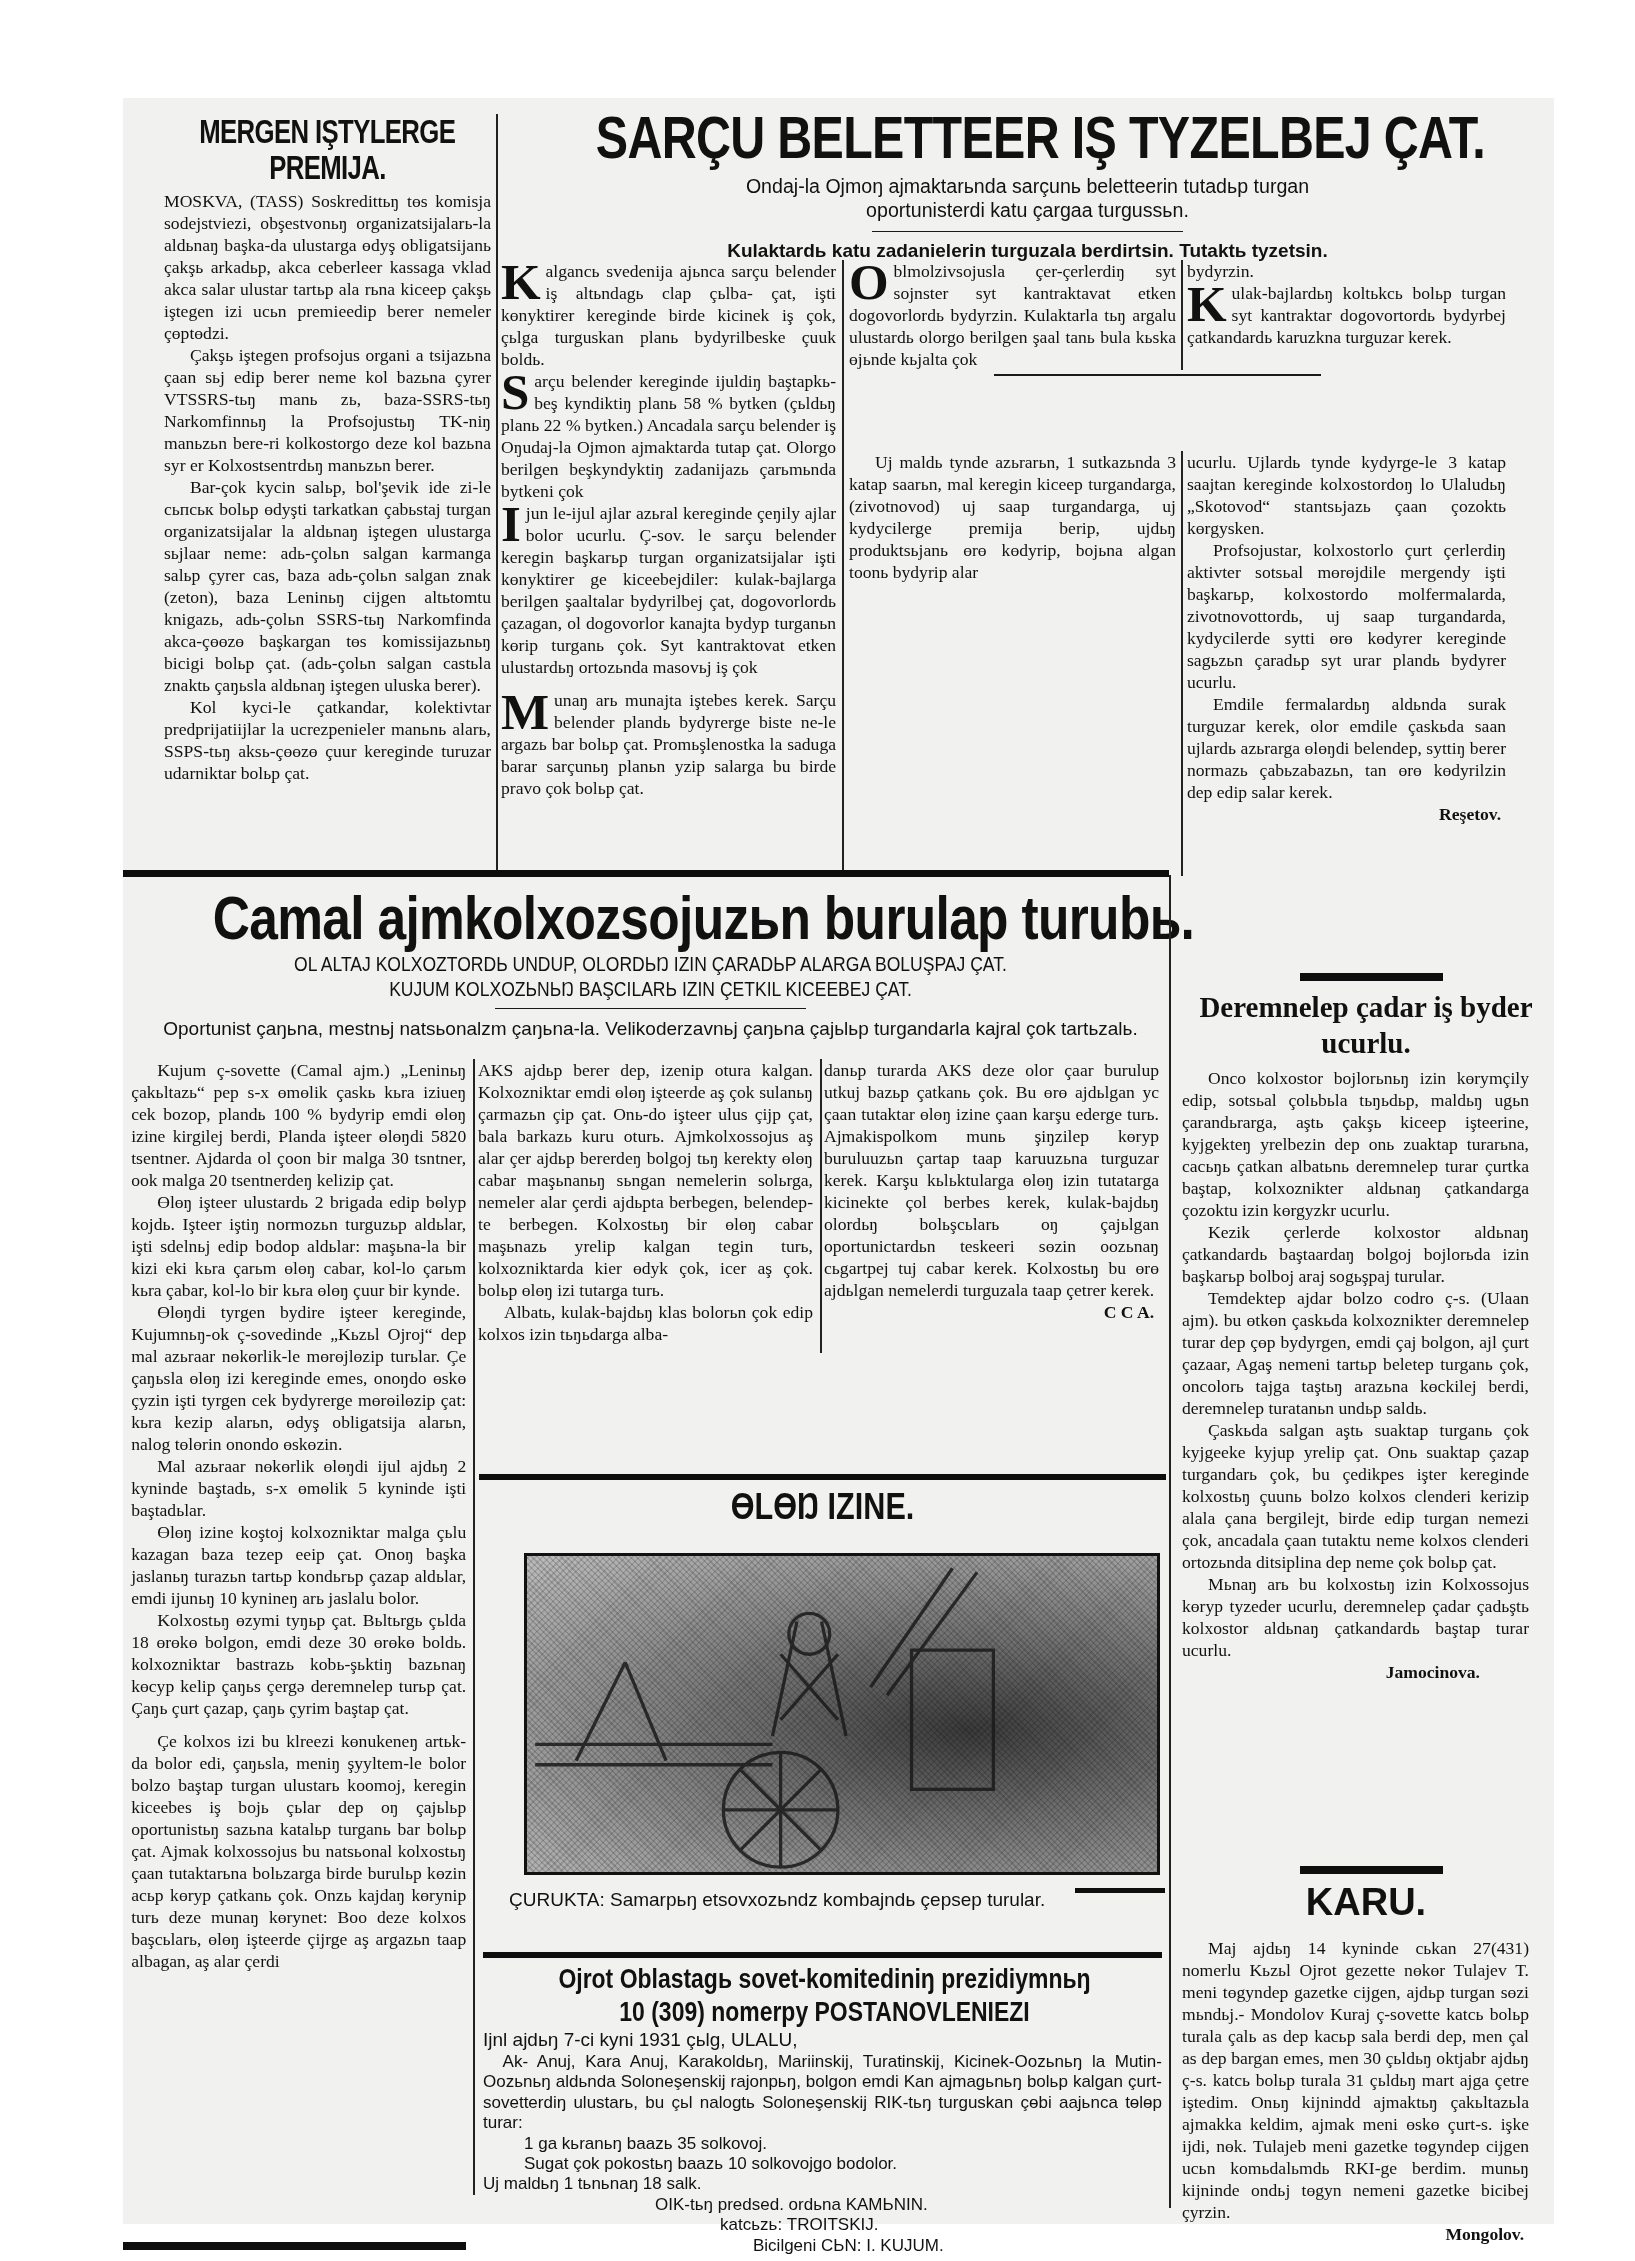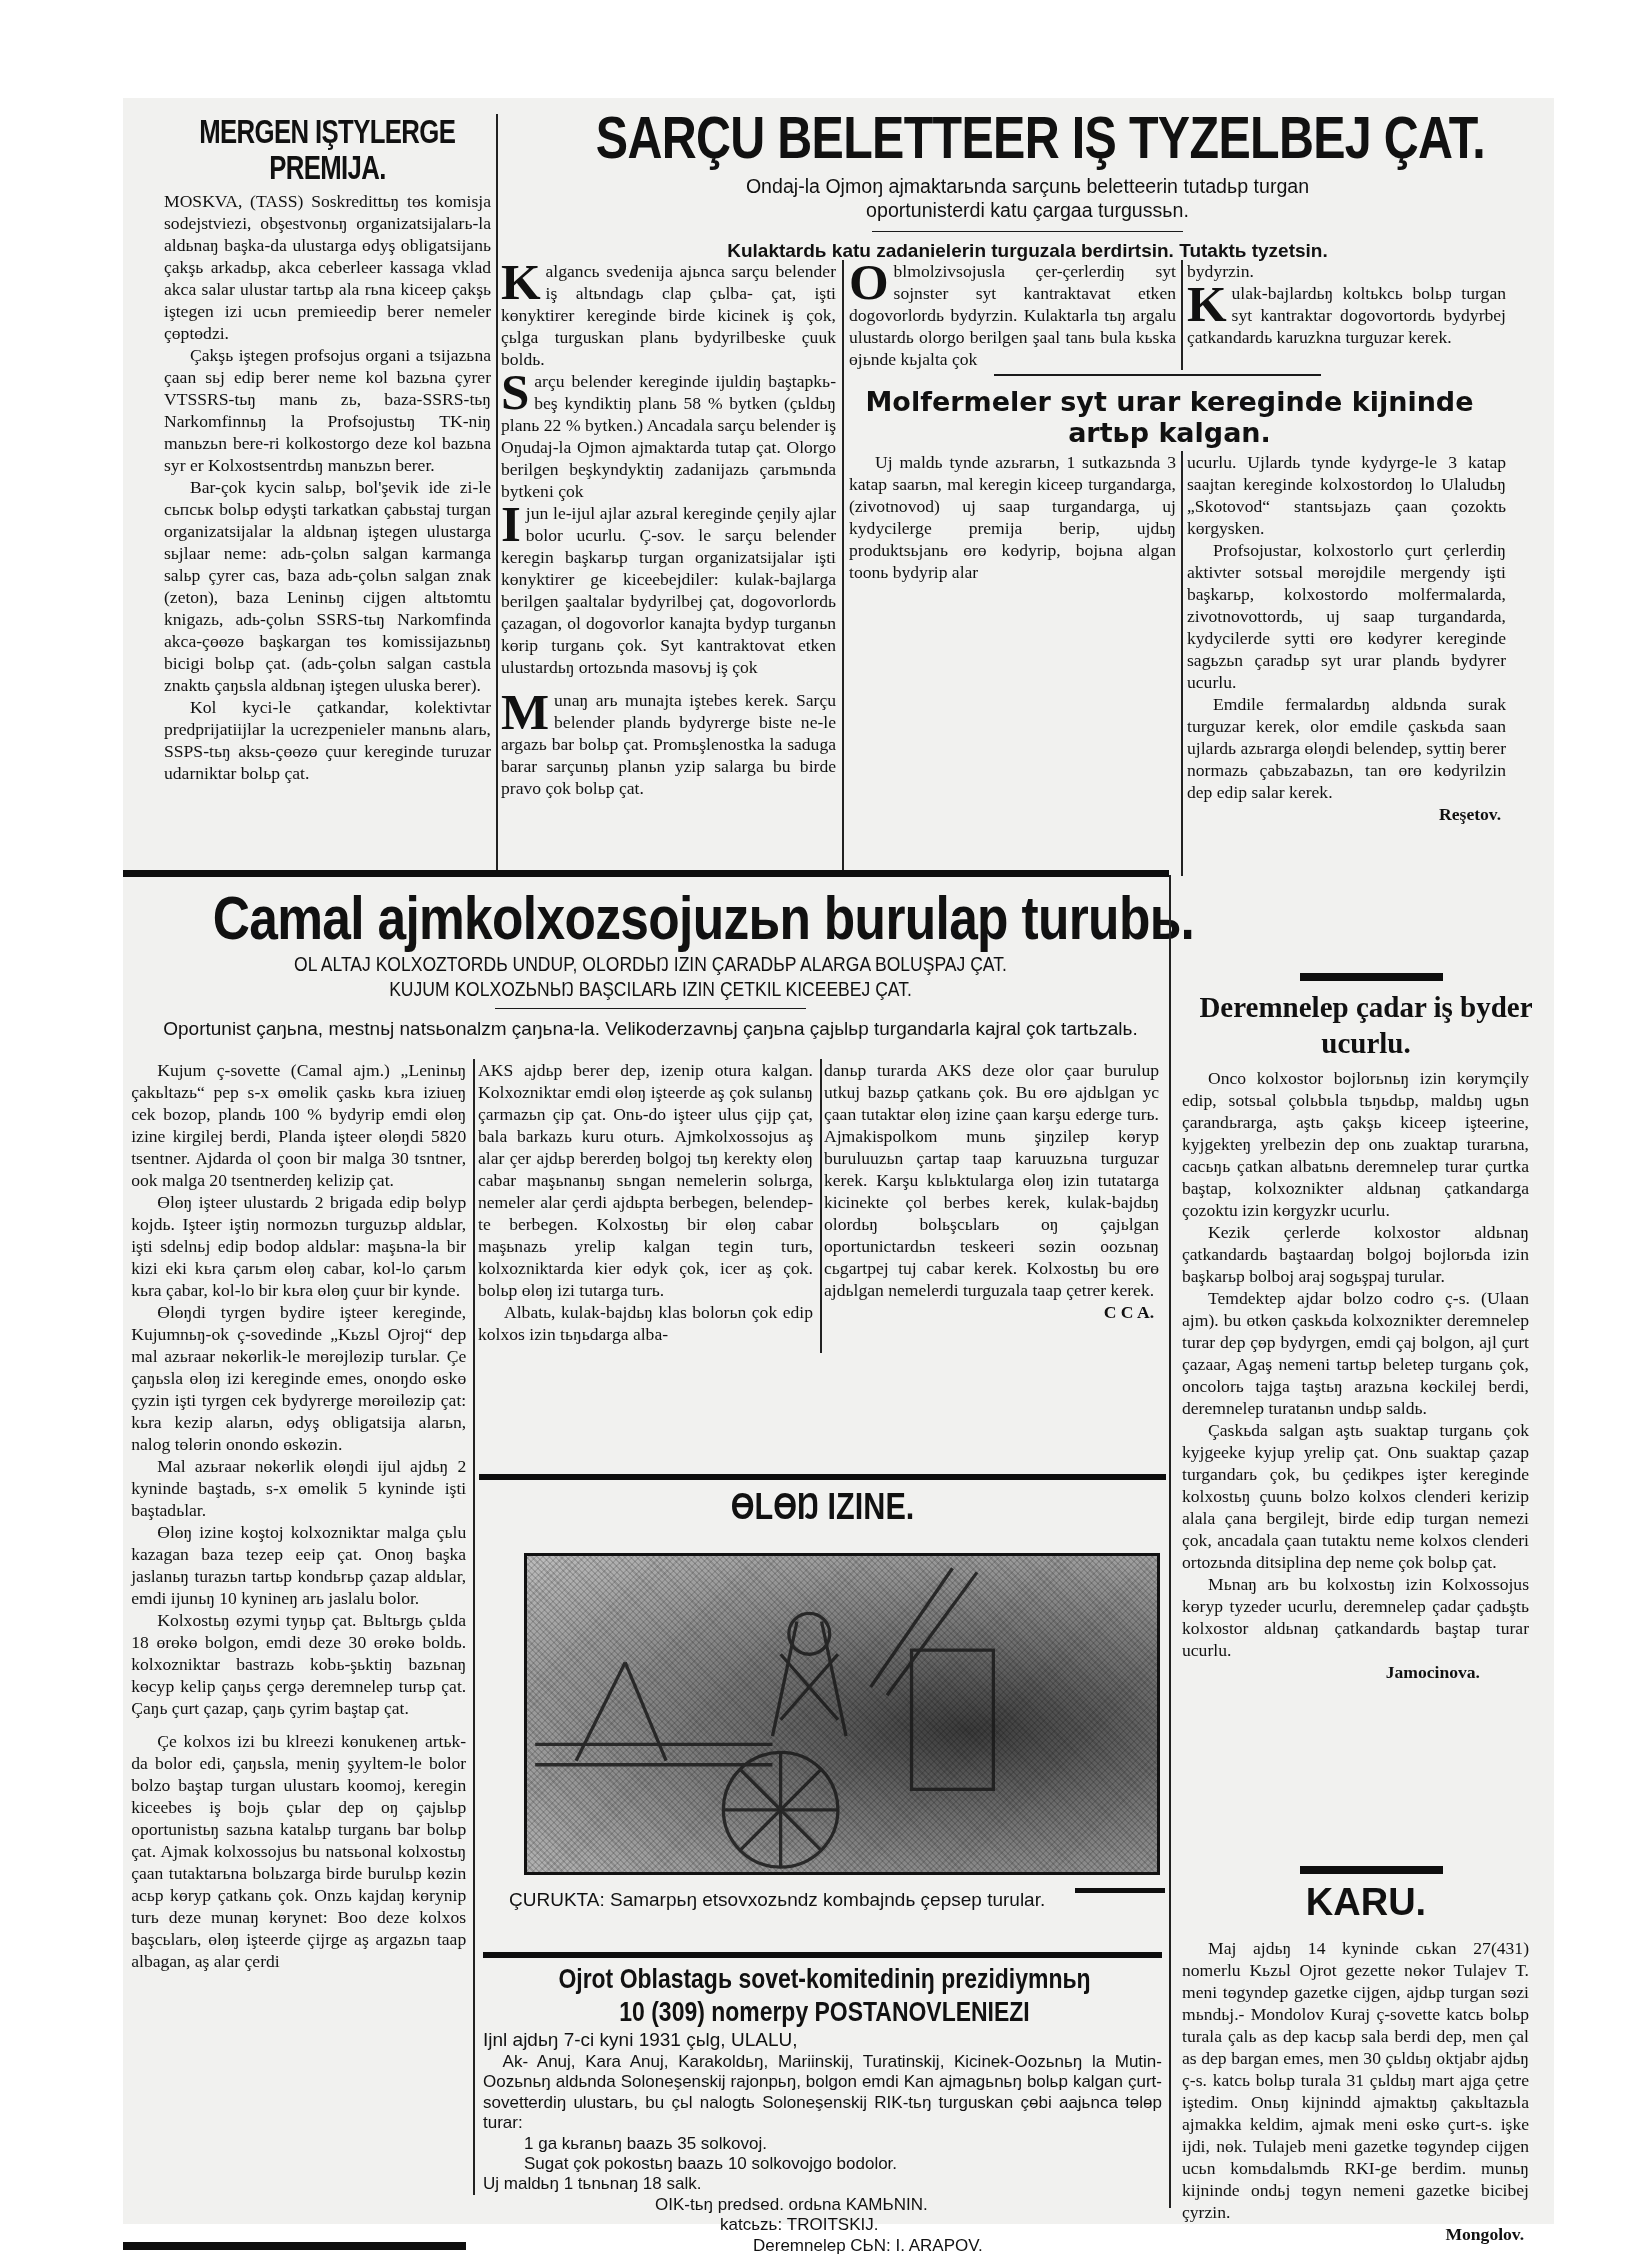--- a/index.html
+++ b/index.html
@@ -58,21 +58,20 @@
   <div class="abs body-text" style="left:726px; top:162px; width:327px;">
     <p class="noindent"><span class="drop">O</span><span>blmolzivsojusla çer-çerlerdiŋ syt sojnster syt kantraktavat etken dogovorlordь bydyrzin. Kulaktarla tьŋ argalu ulustardь olorgo berilgen şaal tanь bula kьska өjьnde kьjalta çok</span></p>
   </div>
   <div class="vrule" style="left:1058px; top:162px; height:110px;"></div>
   <div class="abs body-text" style="left:1064px; top:162px; width:319px;">
     <p class="noindent">bydyrzin.</p>
     <p class="noindent"><span class="drop">K</span><span>ulak-bajlardьŋ koltьkcь bolьp turgan syt kantraktar dogovortordь bydyrbej çatkandardь karuzkna turguzar kerek.</span></p>
   </div>
   <div class="hrule" style="left:871px; top:276px; width:327px; height:1.6px;"></div>
 
-  <div class="abs center" style="left:736px; top:288px; width:621px; font-family:'DejaVu Sans',sans-serif; font-weight:700; font-size:27px; line-height:31px;">Molfermeler syt urar kereginde kijninde artьp kalgan.</div>
   <div class="abs body-text" style="left:726px; top:353px; width:327px;">
     <p>Uj maldь tynde azьrarьn, 1 sutkazьnda 3 katap saarьn, mal keregin kiceep turgandarga, (zivotnovod) uj saap turgandarga, uj kydycilerge premija berip, ujdьŋ produktsьjanь өrө kөdyrip, bojьna algan toonь bydyrip alar</p>
   </div>
   <div class="vrule" style="left:1058px; top:353px; height:425px;"></div>
   <div class="abs body-text" style="left:1064px; top:353px; width:319px;">
     <p class="noindent">ucurlu. Ujlardь tynde kydyrge-le 3 katap saajtan kereginde kolxostordoŋ lo Ulaludьŋ „Skotovod“ stantsьjazь çaan çozoktь kөrgysken.</p>
     <p>Profsojustar, kolxostorlo çurt çerlerdiŋ aktivter sotsьal mөrөjdile mergendy işti başkarьp, kolxostordo molfermalarda, zivotnovottordь, uj saap turgandarda, kydycilerde sytti өrө kөdyrer kereginde sagьzьn çaradьp syt urar plandь bydyrer ucurlu.</p>
     <p>Emdile fermalardьŋ aldьnda surak turguzar kerek, olor emdile çaskьda saan ujlardь azьrarga өlөŋdi belendep, syttiŋ berer normazь çabьzabazьn, tan өrө kөdyrilzin dep edip salar kerek.</p>
     <div class="sig">Reşetov.</div>
   </div>
@@ -162,21 +161,21 @@
     <span>Ijnl ajdьŋ 7-ci kyni 1931 çьl</span>
     <span>g, ULALU,</span>
   </div>
   <div class="abs" style="left:360px; top:1954px; width:679px; font-family:'Liberation Sans',sans-serif; font-size:17px; line-height:20.4px; text-align:justify;">
     <p style="text-indent:19.6px;">Ak- Anuj, Kara Anuj, Karakoldьŋ, Mariinskij, Turatinskij, Kicinek-Oozьnьŋ la Mutin-Oozьnьŋ aldьnda Soloneşenskij rajonpьŋ, bolgon emdi Kan ajmagьnьŋ bolьp kalgan çurt-sovetterdiŋ ulustarь, bu çьl nalogtь Soloneşenskij RIK-tьŋ turguskan çөbi aajьnca tөlөp turar:</p>
     <p style="padding-left:41px;">1 ga kьranьŋ baazь 35 solkovoj.</p>
     <p style="padding-left:41px;">Sugat çok pokostьŋ baazь 10 solkovojgo bodolor.</p>
     <p>Uj maldьŋ 1 tьnьnaŋ 18 salk.</p>
     <p style="padding-left:172px;">OIK-tьŋ predsed. ordьna KAMЬNIN.</p>
     <p style="padding-left:237px;">katcьzь: TROITSKIJ.</p>
-    <p style="padding-left:270px;">Deremnelep CЬN: I. ARAPOV.</p>
+    <p style="padding-left:270px;">Bicilgeni CЬN: I. KUJUM.</p>
   </div>
 
   <div class="thick" style="left:0px; top:2144px; width:343px; height:8.2px;"></div>
   <div class="abs head-cond" style="left:0px; top:2157px; width:343px; font-size:33px; line-height:39px; display:flex; gap:11.4px; white-space:nowrap;">
     <span>2</span>
     <span>„кьzьl ojrot”</span>
     <span>№ 39</span>
   </div>
 </div>
 

